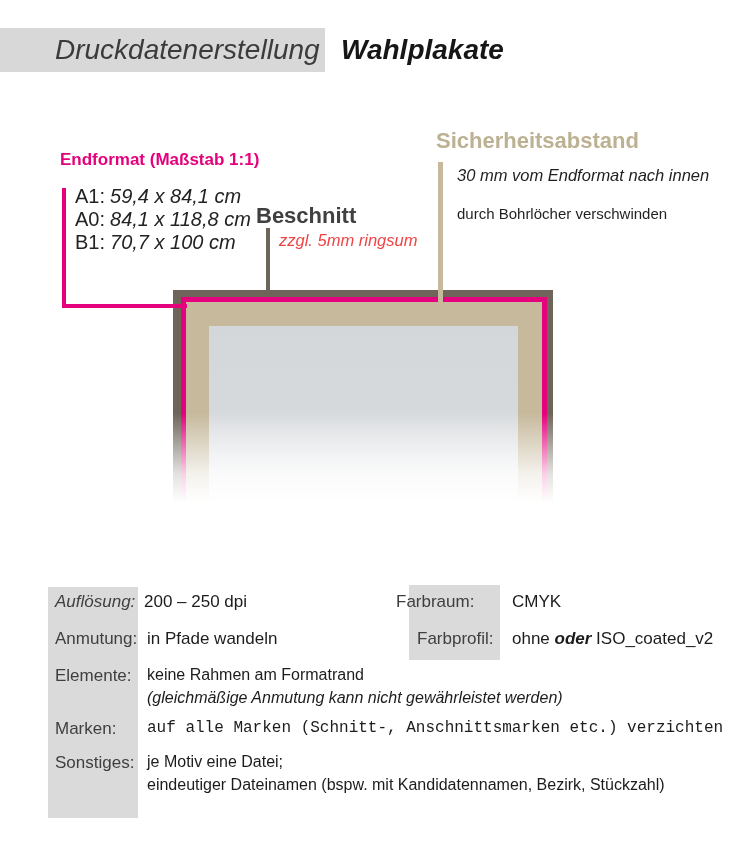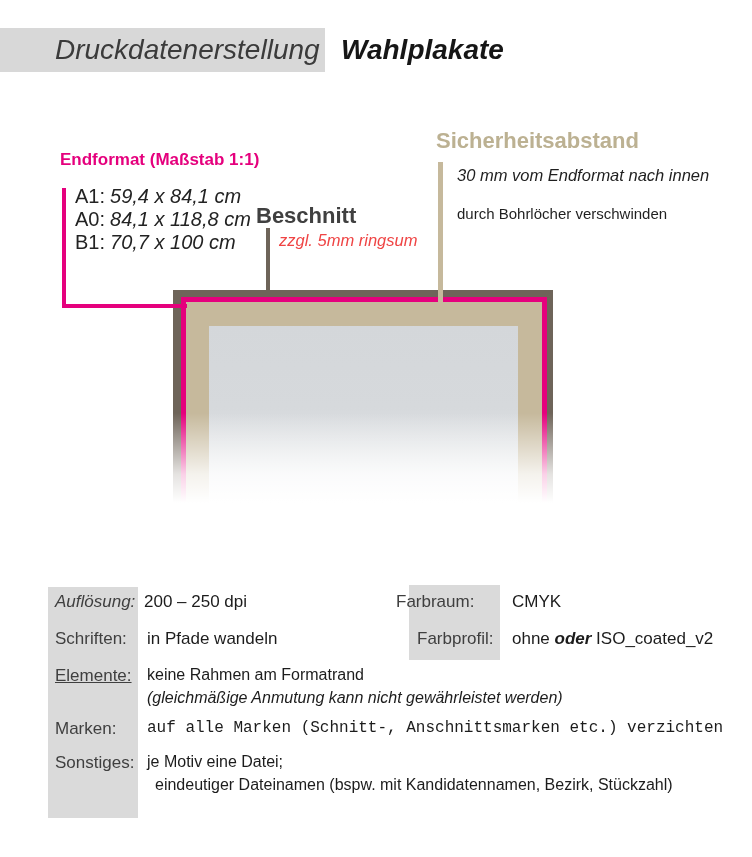--- a/index.html
+++ b/index.html
@@ -129,33 +129,33 @@
 <div class="abs safety-area"></div>
 <div class="abs content-area"></div>
 <div class="abs fade-overlay"></div>
 
 <div class="abs spec-strip-left"></div>
 <div class="abs spec-strip-right"></div>
 
 <div class="abs spec-label z7" style="left:55px; top:592px;font-style:italic;">Auflösung:</div>
 <div class="abs spec-value z7" style="left:144px; top:592px;">200 – 250 dpi</div>
 
-<div class="abs spec-label z7" style="left:55px; top:629px;">Schriften:</div>
+<div class="abs spec-label z7" style="left:55px; top:629px;">Anmutung:</div>
 <div class="abs spec-value z7" style="left:147px; top:629px;">in Pfade wandeln</div>
 
-<div class="abs spec-label z7" style="left:55px; top:666px;text-decoration:underline;">Elemente:</div>
+<div class="abs spec-label z7" style="left:55px; top:666px;">Elemente:</div>
 <div class="abs spec-value-cond z7" style="left:147px; top:666px;">keine Rahmen am Formatrand</div>
 <div class="abs spec-value-cond z7" style="left:147px; top:689px;font-style:italic;">(gleichmäßige Anmutung kann nicht gewährleistet werden)</div>
 
 <div class="abs spec-label z7" style="left:55px; top:719px;">Marken:</div>
 <div class="abs spec-value-cond z7" style="left:147px; top:719px;font-family:Liberation Mono, monospace;">auf alle Marken (Schnitt-, Anschnittsmarken etc.) verzichten</div>
 
 <div class="abs spec-label z7" style="left:55px; top:753px;">Sonstiges:</div>
 <div class="abs spec-value-cond z7" style="left:147px; top:753px;">je Motiv eine Datei;</div>
-<div class="abs spec-value-cond z7" style="left:147px; top:776px;margin-left:8px;">eindeutiger Dateinamen (bspw. mit Kandidatennamen, Bezirk, Stückzahl)</div>
+<div class="abs spec-value-cond z7" style="left:147px; top:776px;">eindeutiger Dateinamen (bspw. mit Kandidatennamen, Bezirk, Stückzahl)</div>
 
 <div class="abs spec-label z7" style="left:396px; top:592px;">Farbraum:</div>
 <div class="abs spec-value z7" style="left:512px; top:592px;">CMYK</div>
 
 <div class="abs spec-label z7" style="left:417px; top:629px;text-align:right;">Farbprofil:</div>
 <div class="abs spec-value z7" style="left:512px; top:629px;"><span>ohne </span><span class="em-oder">oder</span><span> ISO_coated_v2</span></div>
 
 <style>
   
   .header-bar { left: 0px; top: 28px; }

